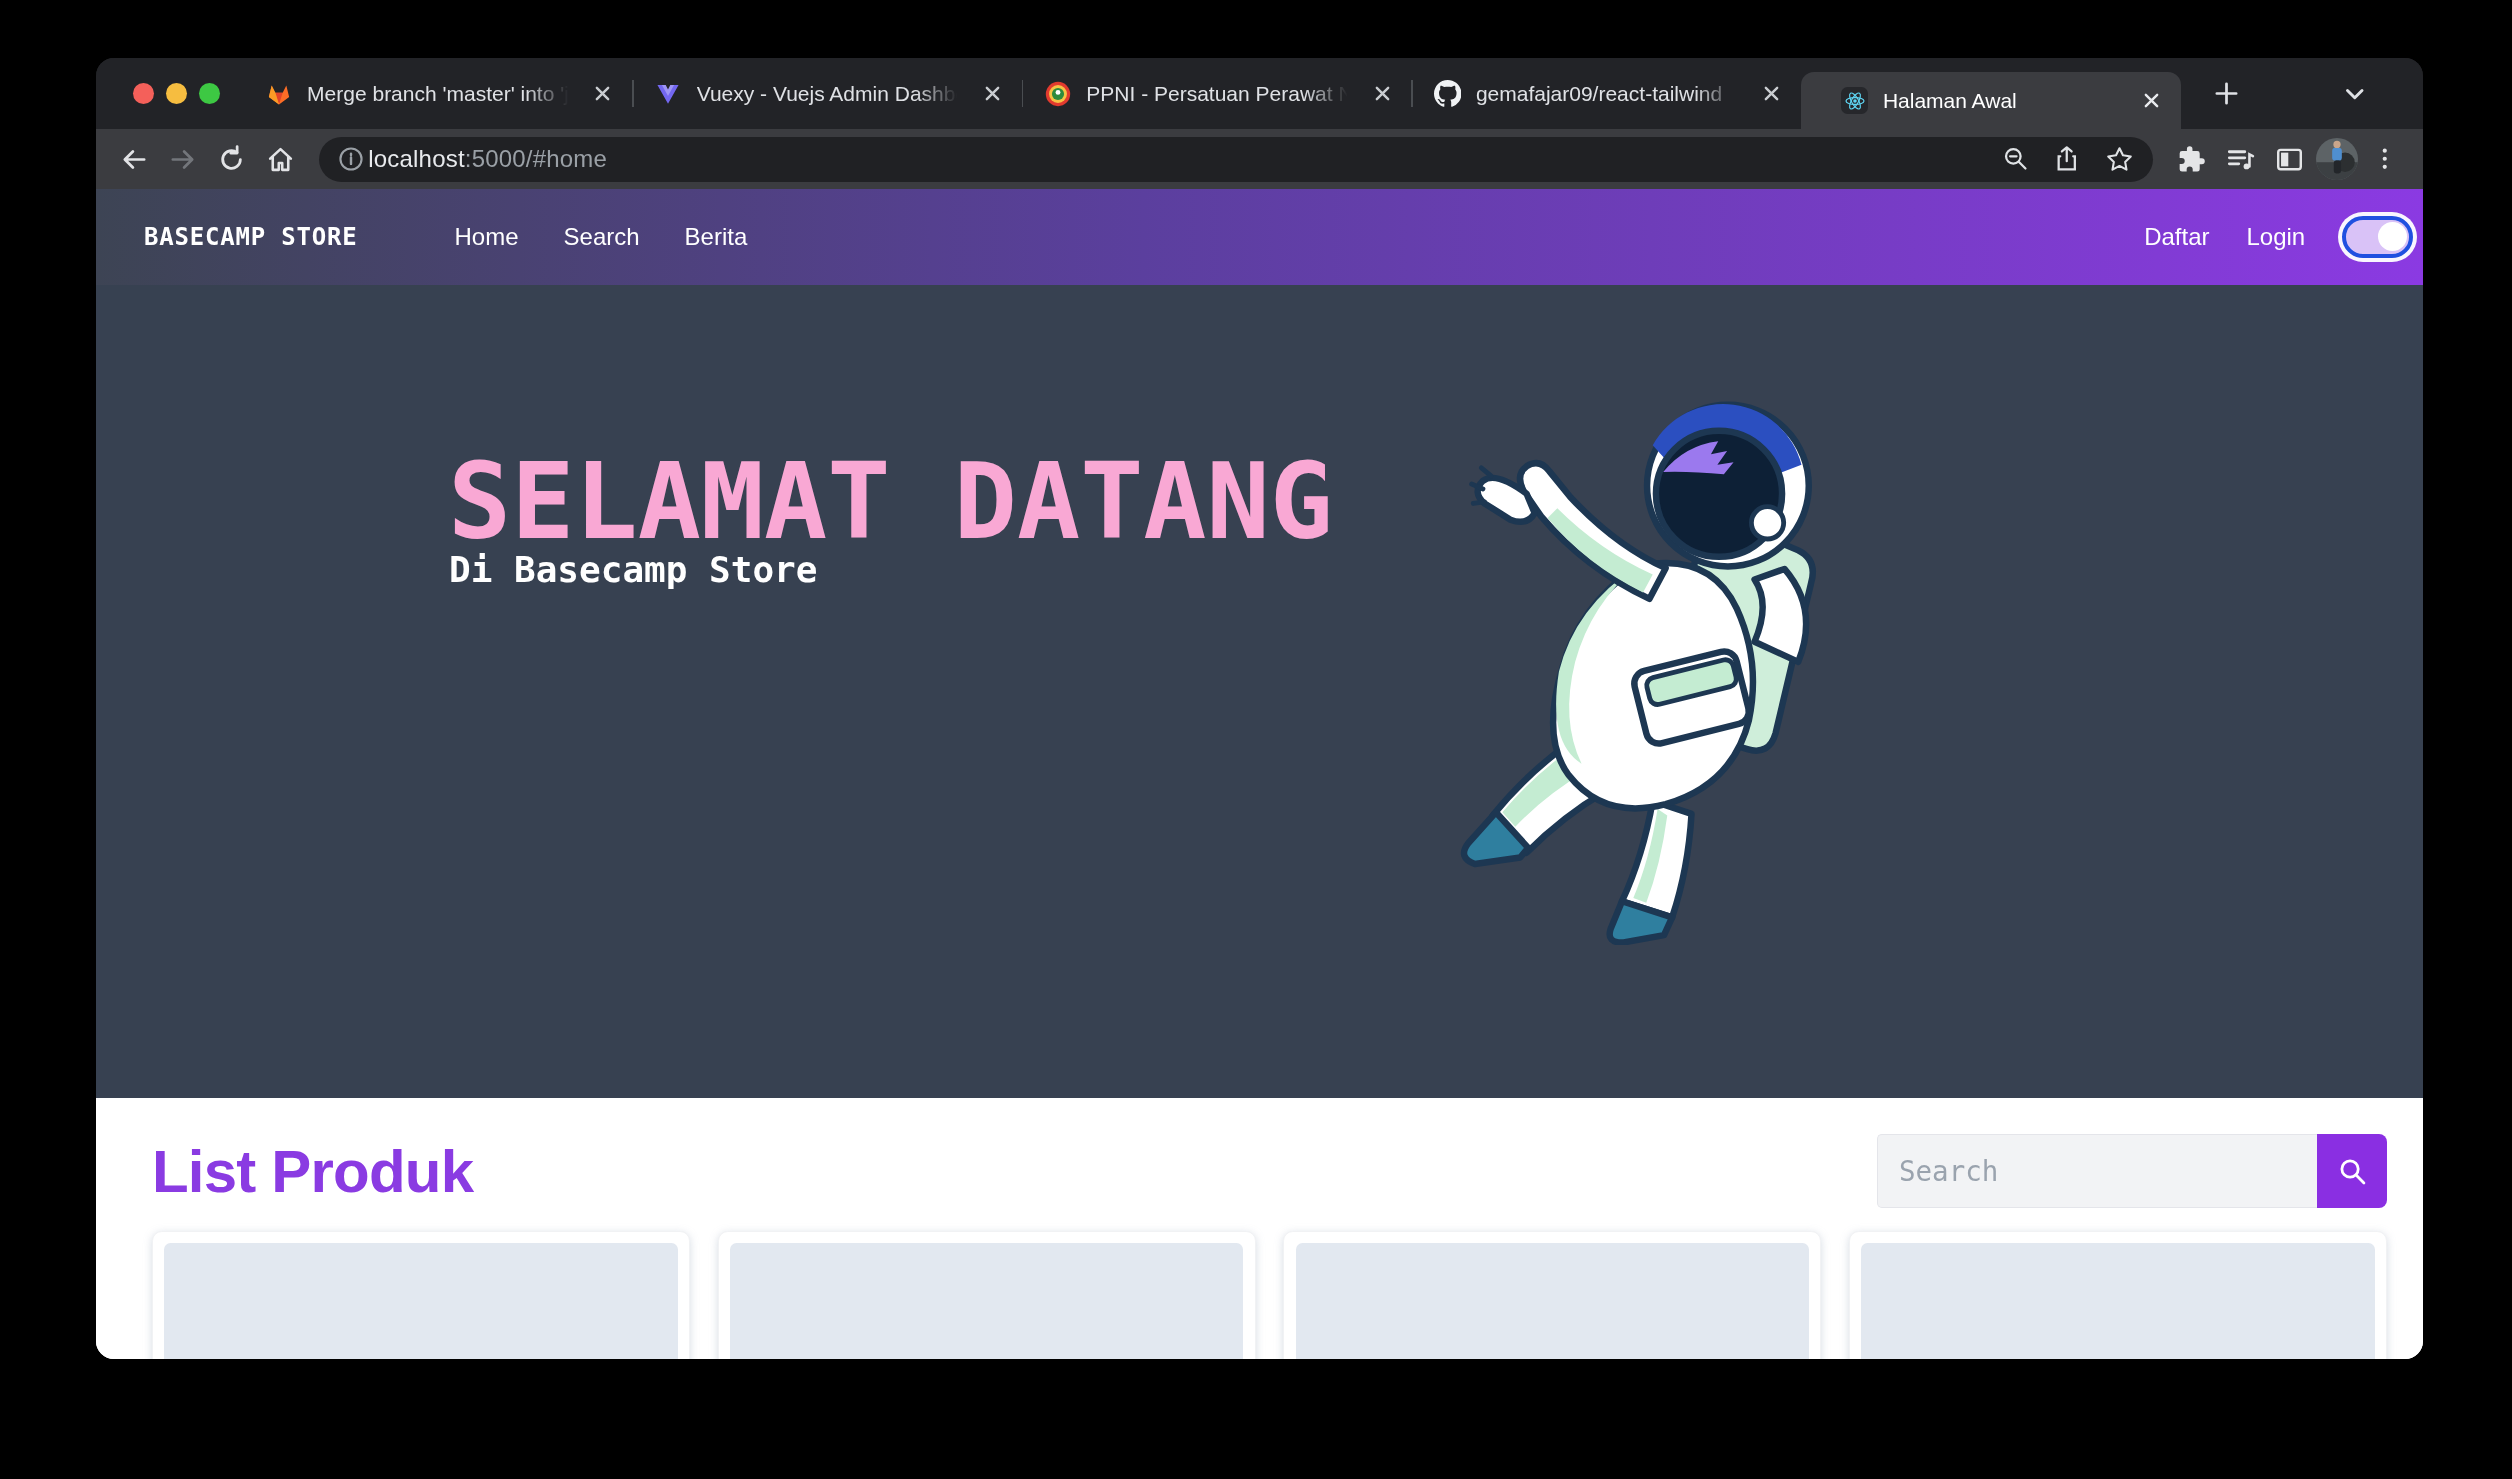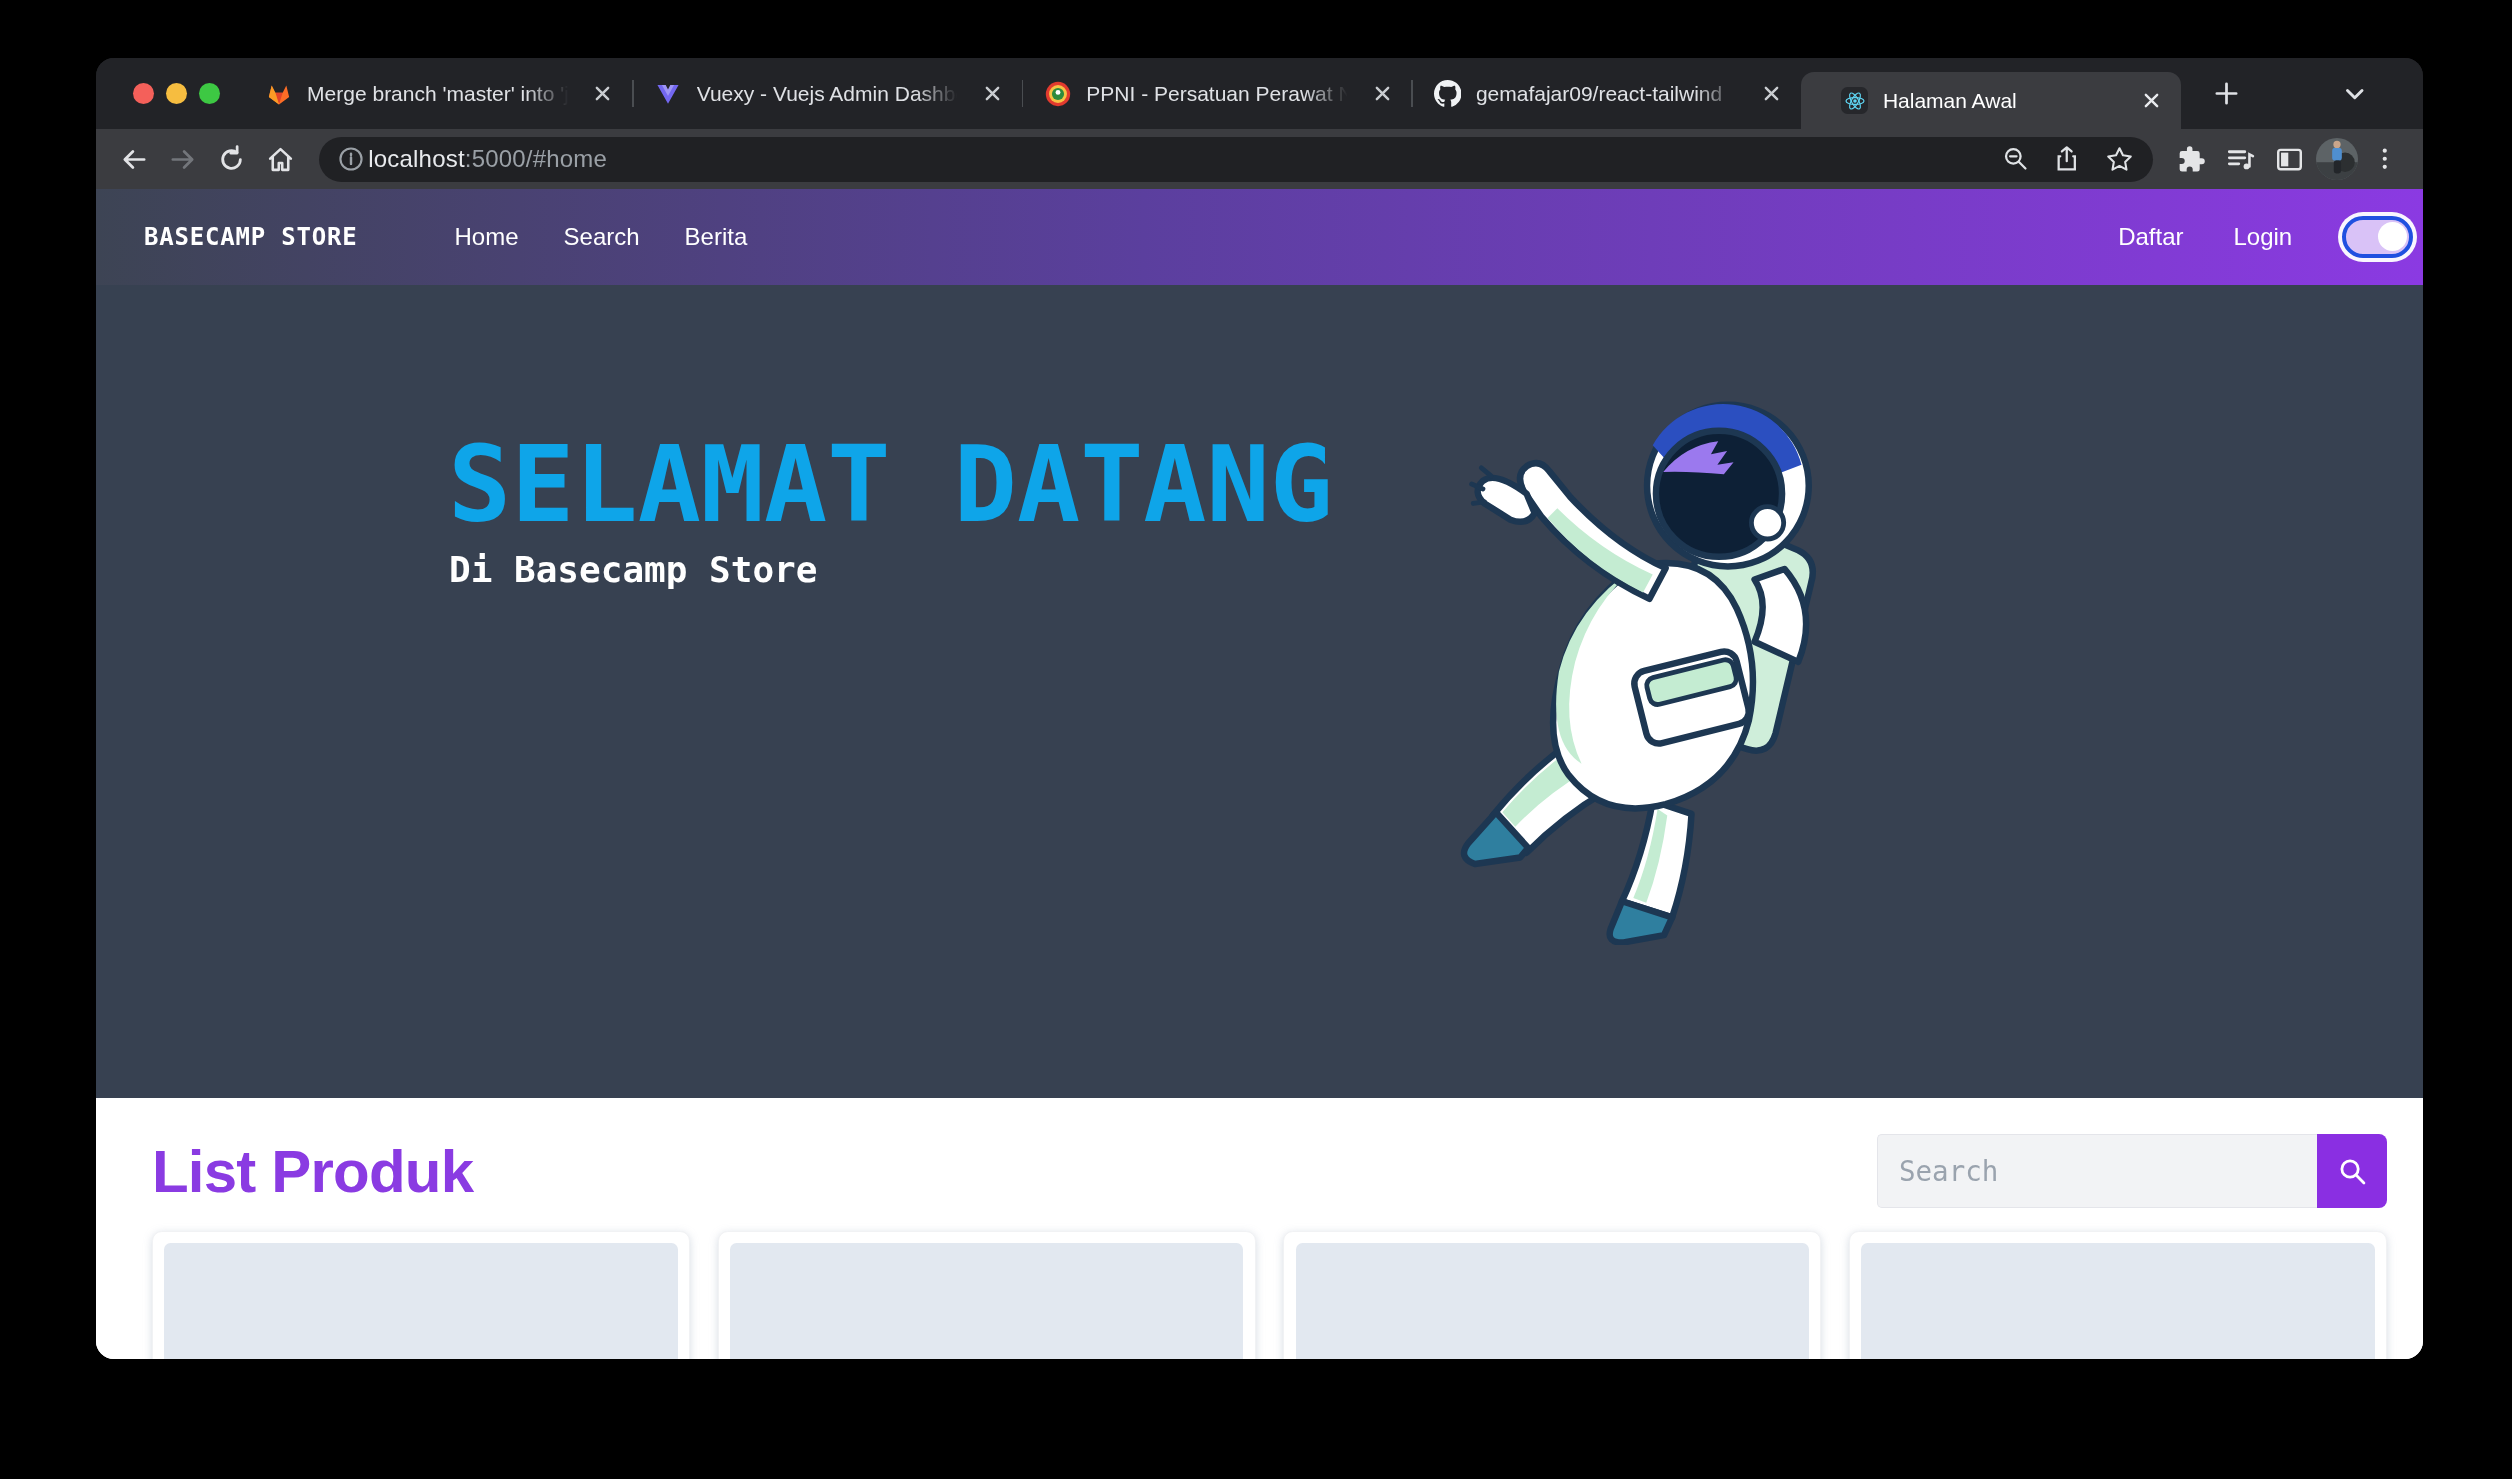--- a/index.html
+++ b/index.html
@@ -43,30 +43,30 @@
   
   .page { flex:1; background:#fff; display:flex; flex-direction:column; overflow:hidden; }
 
   
   .navbar { height:96px; flex:0 0 auto; display:flex; align-items:center;
             padding:0 4.9px 0 48px;
             background:linear-gradient(90deg,#3d4454 0%, #5b3f9e 45%, #8b3ae2 100%); }
   .brand { font-family:"DejaVu Sans Mono", monospace; font-weight:bold; font-size:24px; color:#fff; letter-spacing:0.8px; }
   .navlinks { display:flex; gap:45px; margin-left:97px; }
   .navlinks span, .nav-actions span { font-size:24px; color:#fff; }
-  .nav-actions { margin-left:auto; display:flex; align-items:center; gap:50px; padding-right:4.9px;text-align:center; }
+  .nav-actions { margin-left:auto; display:flex; align-items:center; gap:37px; padding-right:4.9px;text-align:center; }
   .toggle { width:71px; height:42px; border-radius:21px; background:#d9c2f7;
             border:4px solid #2050e0; box-shadow:0 0 0 4px rgba(255,255,255,.95); position:relative; }
   .knob { position:absolute; right:2.4px; top:2.4px; width:29px; height:29px; border-radius:50%; background:#fff; }
 
   
   .hero { height:813px; flex:0 0 auto; background:#374151; position:relative; }
-  .hero-title { position:absolute; left:352px; top:148px;
+  .hero-title { position:absolute; left:352px; top:165px;
                 font-family:"DejaVu Sans Mono", monospace; font-weight:bold;
-                font-size:105px; line-height:1; letter-spacing:0; color:#0ea5e9; }
+                font-size:105px; line-height:1; letter-spacing:0; color:#f9a8d4; }
   .hero-sub { position:absolute; left:353px; top:264px;
               font-family:"DejaVu Sans Mono", monospace; font-weight:bold;
               font-size:36px; color:#fff; }
   .astronaut { position:absolute; left:1353px; top:110px; width:384px; height:550px; }
 
   
   .products { flex:1; background:#fff; padding:36px 36px 0 56px; }
   .prod-head { display:flex; align-items:center; justify-content:space-between; }
   .prod-title { font-size:60px; font-weight:bold; letter-spacing:-0.8px; color:#8a3be2; }
   .searchbar { display:flex; height:74px; }

